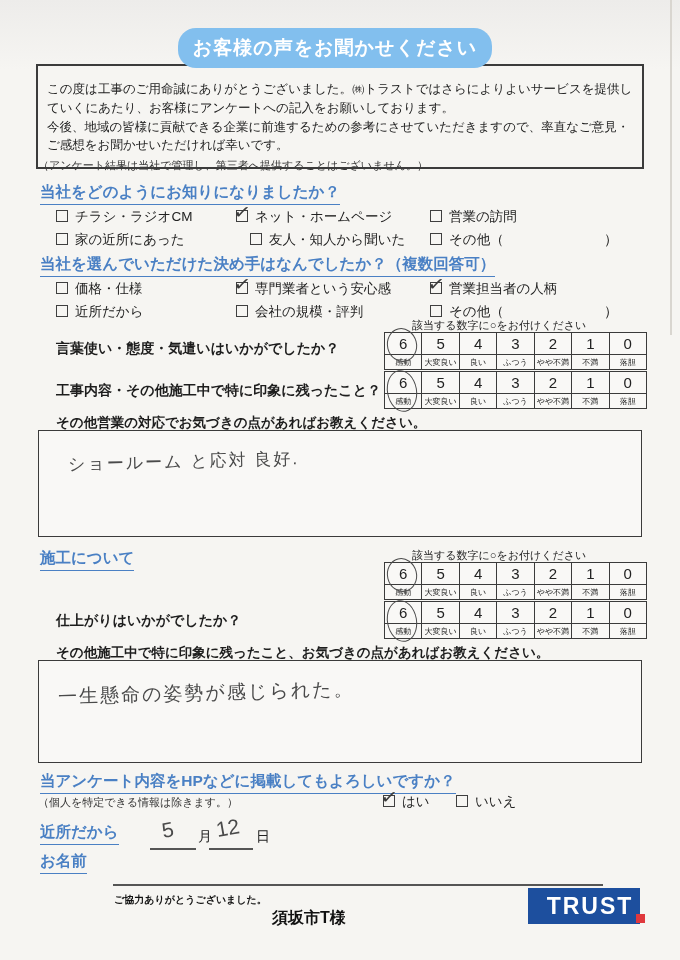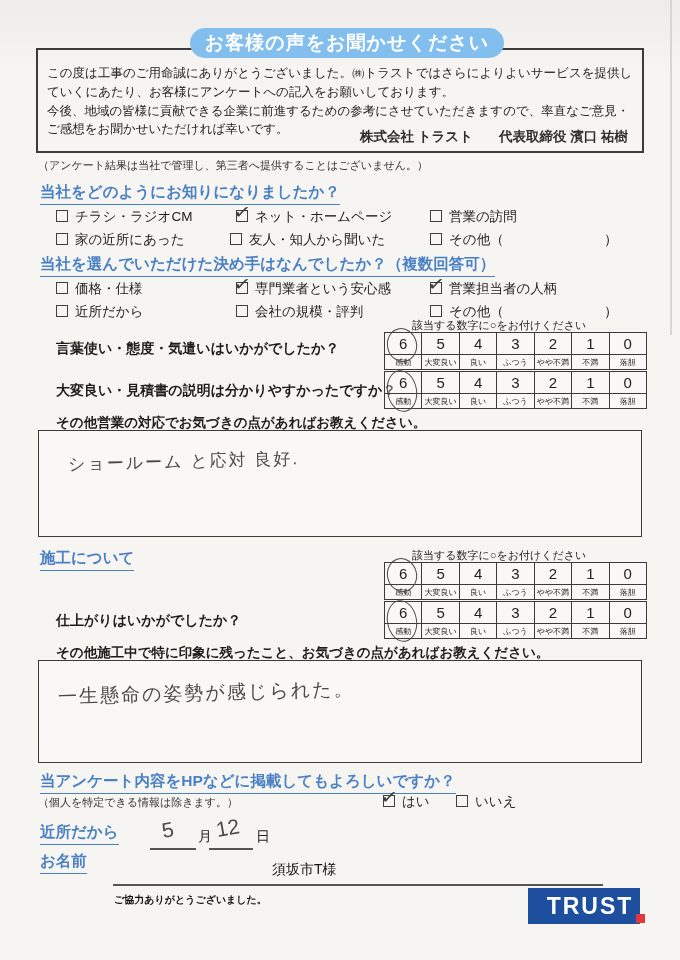--- a/index.html
+++ b/index.html
@@ -13,26 +13,26 @@
     --paper:#f5f4f1;
   }
   *{margin:0;padding:0;box-sizing:border-box;}
   html,body{width:680px;}
   body{font-family:"Liberation Sans","DejaVu Sans",sans-serif;color:var(--ink);}
   .page{position:relative;width:680px;height:960px;overflow:hidden;
         background:linear-gradient(180deg,#edecea 0,#f6f5f2 70px),var(--paper);background-color:var(--paper);}
   .abs{position:absolute;white-space:nowrap;}
 
   
-  .pill{position:absolute;left:190px;top:28px;width:314px;height:30px;border-radius:18px;
+  .pill{position:absolute;left:178px;top:28px;width:314px;height:40px;border-radius:18px;
         background:var(--pill-blue);color:#fff;font-size:19px;font-weight:bold;
         display:flex;align-items:center;justify-content:center;letter-spacing:1px;z-index:3;}
 
   
-  .introbox{position:absolute;left:36px;top:48px;width:608px;height:105px;
+  .introbox{position:absolute;left:36px;top:64px;width:608px;height:105px;
             border:2px solid var(--line);z-index:1;padding:14px 9px 0 9px;}
   .introbox p{font-size:12.5px;line-height:1.5;white-space:normal;color:#222;}
   .sig{position:absolute;right:14px;bottom:5px;font-size:13.5px;font-weight:bold;white-space:nowrap;}
   .sig span{margin-left:26px;}
   .note{left:38px;top:158px;font-size:11px;color:#333;}
 
   
   .shead{font-size:15.5px;font-weight:bold;color:var(--accent-blue);
          border-bottom:1.5px solid var(--accent-blue);padding-bottom:1px;}
 
@@ -58,52 +58,49 @@
 
   .q{font-size:14px;font-weight:bold;color:#1d1d1d;}
   .prompt{font-size:13.5px;font-weight:bold;color:#1d1d1d;}
   .ansbox{position:absolute;left:38px;width:604px;border:1.5px solid var(--line);background:rgba(255,255,255,.3);}
   .hand{position:absolute;color:var(--hand);font-size:17px;letter-spacing:2px;transform:rotate(-1.5deg);}
 
   
   .blueline{position:absolute;background:#555;height:1.5px;}
   .hnum{position:absolute;color:var(--hand);font-size:21px;transform:rotate(-10deg);}
   .unit{font-size:14px;color:#222;}
-  .namevalue{font-size:14px;font-weight:normal;color:#111;}
+  .namevalue{font-size:16px;font-weight:bold;color:#111;margin-top:47px;}
   .closing{font-size:10px;font-weight:bold;color:#111;}
   .logo{position:absolute;left:528px;top:888px;width:112px;height:36px;background:var(--logo-blue);
         display:flex;align-items:center;justify-content:center;}
   .logo span{color:#fff;font-weight:bold;font-size:23px;letter-spacing:2px;font-family:"Liberation Sans",sans-serif;margin-left:12px;}
   .logodot{position:absolute;left:636px;top:914px;width:9px;height:9px;background:var(--logo-red);}
   .scanline{position:absolute;left:670px;top:0;width:2px;height:335px;background:#d9d6d0;}
 </style>
 </head>
 <body>
 
 <div class="page">
 
   <div class="pill">
     <span>お客様の声をお聞かせください</span>
   </div>
 
   <div class="introbox">
     <p>この度は工事のご用命誠にありがとうございました。㈱トラストではさらによりよいサービスを提供していくにあたり、お客様にアンケートへの記入をお願いしております。</p>
     <p>今後、地域の皆様に貢献できる企業に前進するための参考にさせていただきますので、率直なご意見・ご感想をお聞かせいただければ幸いです。</p>
-    <div class="sig">
-      <b>株式会社 トラスト</b><span>代表取締役 濱口 祐樹</span>
-    </div>
   </div>
   <div class="abs note">（アンケート結果は当社で管理し、第三者へ提供することはございません。）</div>
 
   <div class="abs shead" style="left:40px;top:182px">当社をどのようにお知りになりましたか？</div>
   <span class="opt" style="left:56px;top:208px"><span class="cb"></span><span>チラシ・ラジオCM</span></span>
   <span class="opt" style="left:236px;top:208px"><span class="cb"></span><span class="cm">✓</span><span>ネット・ホームページ</span></span>
   <span class="opt" style="left:430px;top:208px"><span class="cb"></span><span>営業の訪問</span></span>
   <span class="opt" style="left:56px;top:231px"><span class="cb"></span><span>家の近所にあった</span></span>
-  <span class="opt" style="left:230px;top:231px"><span class="cb"></span><span>友人・知人から聞いた</span></span>
+  <span class="opt" style="left:250px;top:231px"><span class="cb"></span><span>友人・知人から聞いた</span></span>
   <span class="opt" style="left:430px;top:231px"><span class="cb"></span><span>その他（</span></span>
   <span class="abs paren" style="left:604px;top:231px">）</span>
 
   <div class="abs shead" style="left:40px;top:254px">当社を選んでいただけた決め手はなんでしたか？（複数回答可）</div>
   <span class="opt" style="left:56px;top:280px"><span class="cb"></span><span>価格・仕様</span></span>
   <span class="opt" style="left:236px;top:280px"><span class="cb"></span><span class="cm">✓</span><span>専門業者という安心感</span></span>
   <span class="opt" style="left:430px;top:280px"><span class="cb"></span><span class="cm">✓</span><span>営業担当者の人柄</span></span>
   <span class="opt" style="left:56px;top:303px"><span class="cb"></span><span>近所だから</span></span>
   <span class="opt" style="left:236px;top:303px"><span class="cb"></span><span>会社の規模・評判</span></span>
   <span class="opt" style="left:430px;top:303px"><span class="cb"></span><span>その他（</span></span>
@@ -127,21 +124,21 @@
         <div class="rt-cell">大変良い</div>
         <div class="rt-cell">良い</div>
         <div class="rt-cell">ふつう</div>
         <div class="rt-cell">やや不満</div>
         <div class="rt-cell">不満</div>
         <div class="rt-cell">落胆</div>
       </div>
     <div class="circle"></div>
   </div>
 
-  <div class="abs q" style="left:56px;top:382px">大変良い・見積書の説明は分かりやすかったですか？</div>
+  <div class="abs q" style="left:56px;top:382px">工事内容・その他施工中で特に印象に残ったこと？</div>
   <div class="rtable" style="left:384px;top:371px">
     <div class="rt-row rt-nums">
         <div class="rt-cell">6</div>
         <div class="rt-cell">5</div>
         <div class="rt-cell">4</div>
         <div class="rt-cell">3</div>
         <div class="rt-cell">2</div>
         <div class="rt-cell">1</div>
         <div class="rt-cell">0</div>
       </div>

